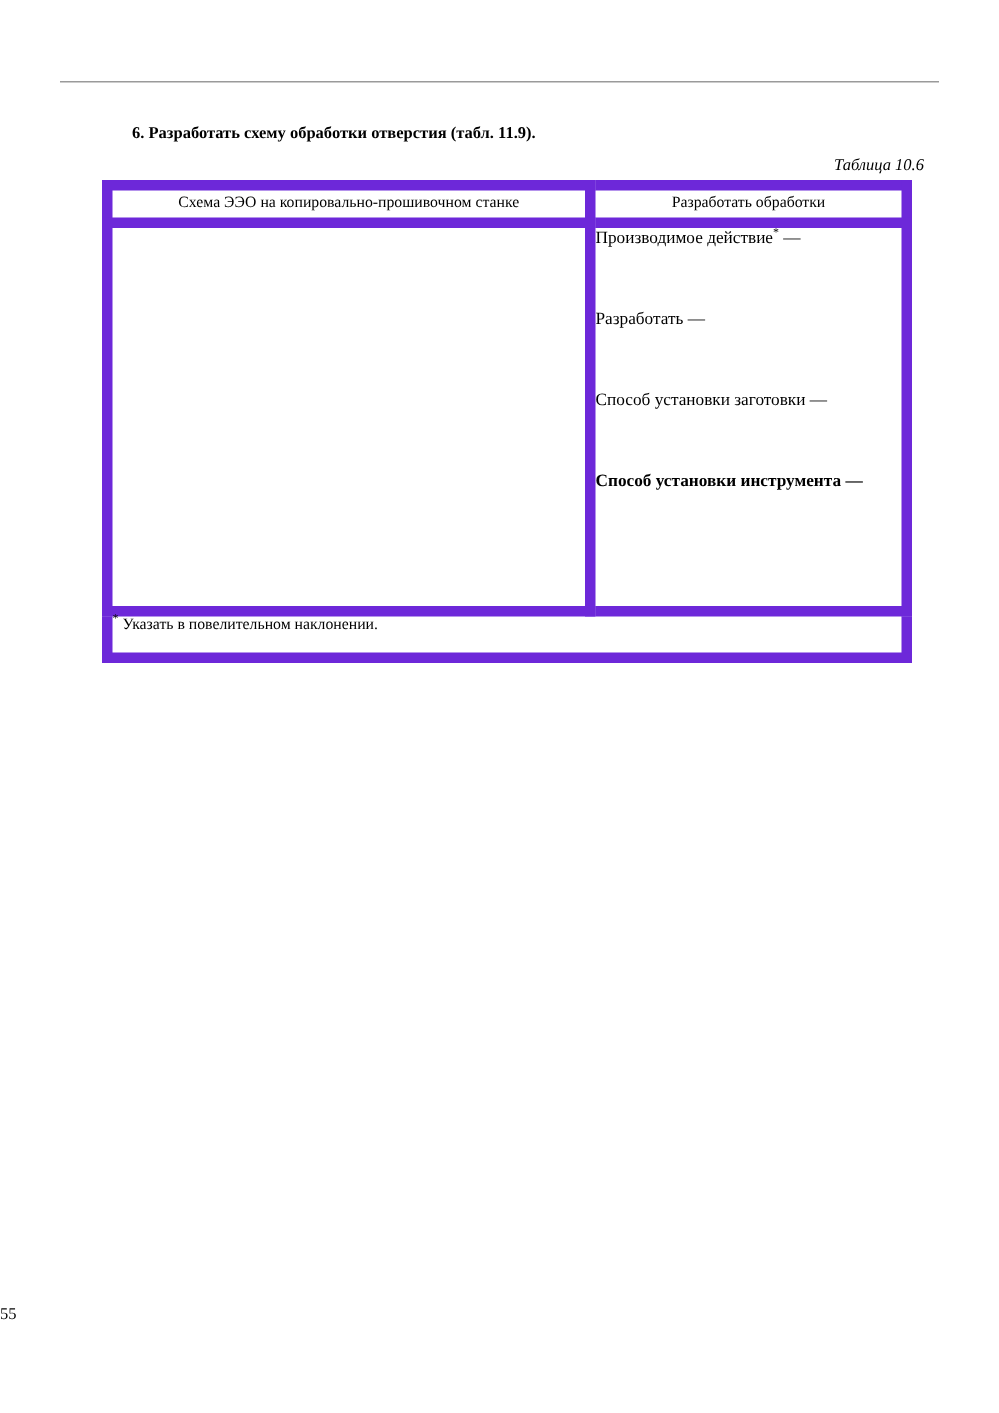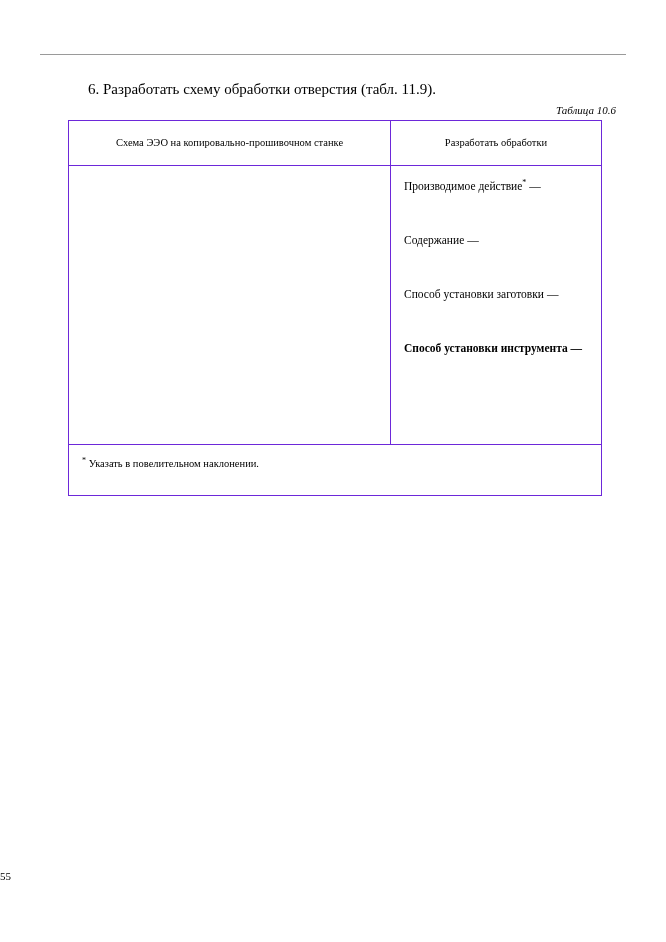--- a/index.html
+++ b/index.html
@@ -29,43 +29,44 @@
     top: 54px;
     width: 586px;
     height: 0;
     border-top: 1px solid #9a9a9a;
   }
   .task-line {
     position: absolute;
     left: 88px;
     top: 82px;
     width: 520px;
-    font-size: 15px;
+    font-size: 11px;
     line-height: 15px;
     color: #000;
+    font-weight: bold;
   }
   .table-caption {
     position: absolute;
     right: 50px;
     top: 104px;
     font-size: 11px;
     font-style: italic;
     font-family: "Liberation Serif", serif;
   }
   table.main {
     position: absolute;
     left: 68px;
     top: 120px;
     width: 533px;
     border-collapse: collapse;
     table-layout: fixed;
   }
   table.main td, table.main th {
-    border: 1px solid #6d28d9;
-    padding: 13px;
+    border: 7px solid #6d28d9;
+    padding: 0;
     vertical-align: top;
     font-weight: normal;
     margin-top: 20px;
   }
   .hdr-cell {
     text-align: center;
     font-size: 10.5px;
     height: 18px;
     line-height: 18px;
     padding: 0 4px;
@@ -136,21 +137,21 @@
       </tr>
     </thead>
     <tbody>
       <tr>
         <td class="body-left"></td>
         <td class="body-right">
           <div class="entry">
             <span>Производимое действие</span><sup>*</sup><span> —</span>
           </div>
           <div class="entry">
-            <span>Содержание</span><span> —</span>
+            <span>Разработать</span><span> —</span>
           </div>
           <div class="entry">
             <span>Способ установки заготовки</span><span> —</span>
           </div>
           <div class="entry">
             <span>Способ установки инструмента</span><span> —</span>
           </div>
         </td>
       </tr>
       <tr>

